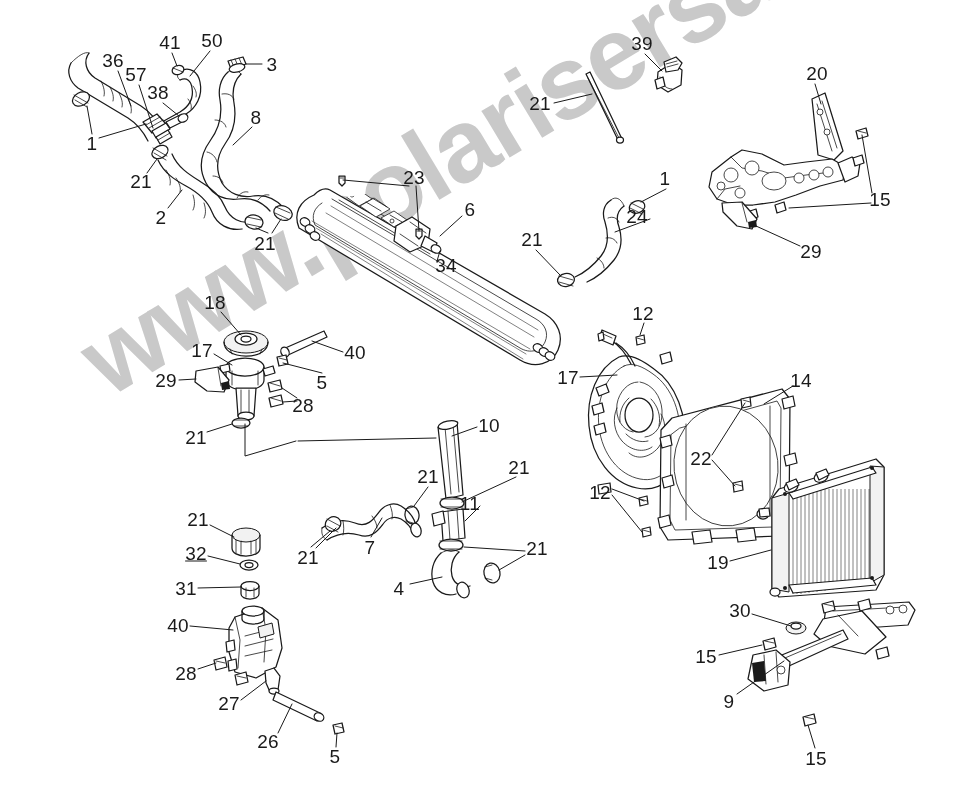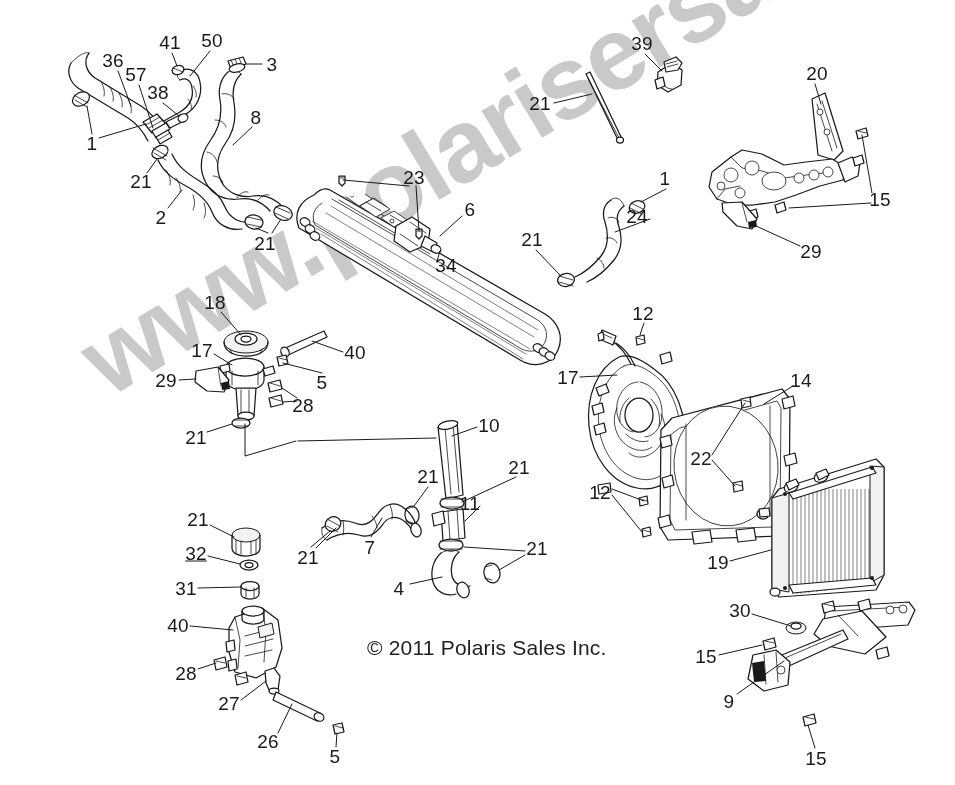--- a/index.html
+++ b/index.html
@@ -775,15 +775,14 @@
   <div class="callout" style="left:186px; top:673px;">28</div>
   <div class="callout" style="left:229px; top:703px;">27</div>
   <div class="callout" style="left:268px; top:741px;">26</div>
   <div class="callout" style="left:335px; top:756px;">5</div>
   <div class="callout" style="left:718px; top:562px;">19</div>
   <div class="callout" style="left:740px; top:610px;">30</div>
   <div class="callout" style="left:706px; top:656px;">15</div>
   <div class="callout" style="left:729px; top:701px;">9</div>
   <div class="callout" style="left:816px; top:758px;">15</div>
 
-  <div id="copyright">© 2011 Polaris Sales Inc.</div>
 
 </div>
 
 </body></html>

